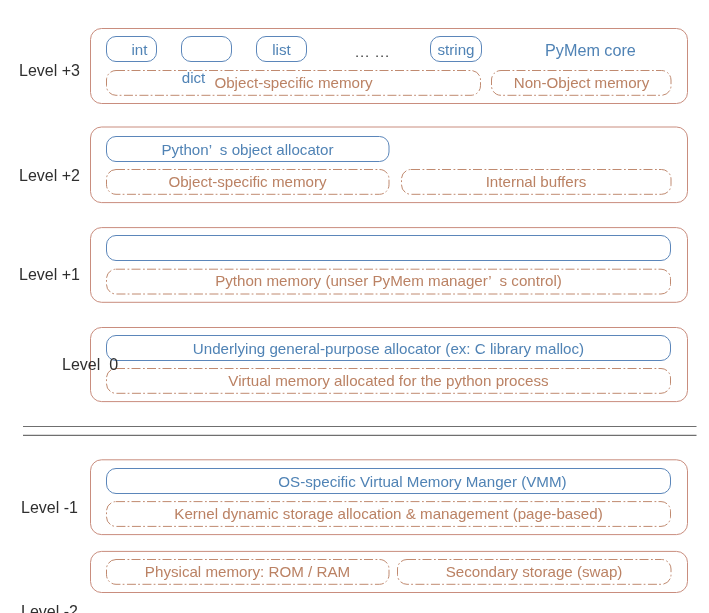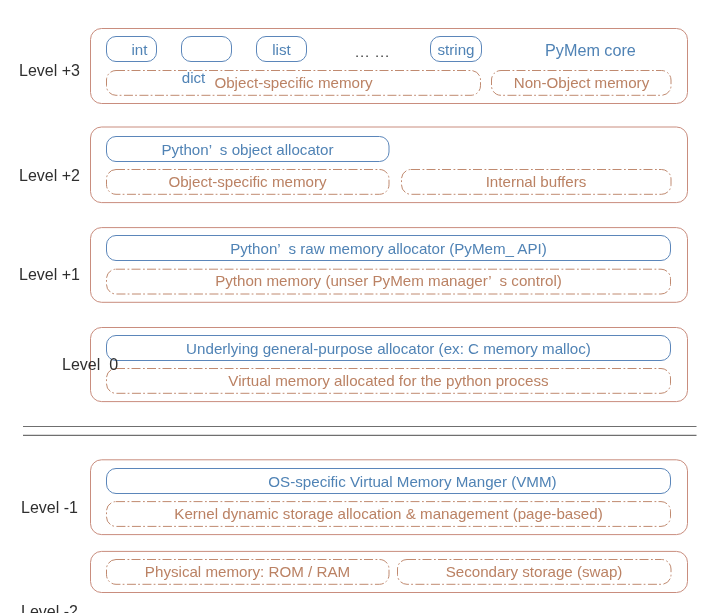--- a/index.html
+++ b/index.html
@@ -89,28 +89,27 @@
   <div class="plain blue" style="left:545px; top:41px; font-size:16.2px;">PyMem core</div>
   <div class="boxlabel orange" style="left:106px; top:70px; width:375px; height:25px;">Object-specific memory</div>
   <div class="boxlabel orange" style="left:491px; top:70px; width:181px; height:25px;">Non-Object memory</div>
 
   <div class="level-label" style="left:19px; top:167px;">Level +2</div>
   <div class="boxlabel blue" style="left:106px; top:136px; width:283px; height:26px;">Python’  s object allocator</div>
   <div class="boxlabel orange" style="left:106px; top:169px; width:283px; height:25px;">Object-specific memory</div>
   <div class="boxlabel orange" style="left:401px; top:169px; width:270px; height:25px;">Internal buffers</div>
 
   <div class="level-label" style="left:19px; top:266px;text-align:center;">Level +1</div>
-  <div class="boxlabel blue" style="left:106px; top:235px; width:565px; height:26px;">Python’  s raw memory allocator (PyMem_ API)</div>
   <div class="boxlabel orange" style="left:106px; top:268px; width:565px; height:25px;text-align:right;">Python memory (unser PyMem manager’  s control)</div>
 
   <div class="level-label" style="left:22px; top:356px;margin-left:40px;">Level  0</div>
-  <div class="boxlabel blue" style="left:106px; top:335px; width:565px; height:26px;">Underlying general-purpose allocator (ex: C memory malloc)</div>
+  <div class="boxlabel blue" style="left:106px; top:335px; width:565px; height:26px;">Underlying general-purpose allocator (ex: C library malloc)</div>
   <div class="boxlabel orange" style="left:106px; top:368px; width:565px; height:25px;">Virtual memory allocated for the python process</div>
 
   <div class="level-label" style="left:21px; top:499px;">Level -1</div>
-  <div class="boxlabel blue" style="left:106px; top:468px; width:565px; height:26px;padding-left:24px;">OS-specific Virtual Memory Manger (VMM)</div>
+  <div class="boxlabel blue" style="left:116px; top:468px; width:565px; height:26px;padding-left:24px;">OS-specific Virtual Memory Manger (VMM)</div>
   <div class="boxlabel orange" style="left:106px; top:501px; width:565px; height:25px;">Kernel dynamic storage allocation &amp; management (page-based)</div>
 
   <div class="level-label" style="left:21px; top:563px;margin-top:40px;">Level -2</div>
   <div class="boxlabel orange" style="left:106px; top:559px; width:283px; height:25px;">Physical memory: ROM / RAM</div>
   <div class="boxlabel orange" style="left:397px; top:559px; width:274px; height:25px;">Secondary storage (swap)</div>
 
 </div>
 
 </body></html>

